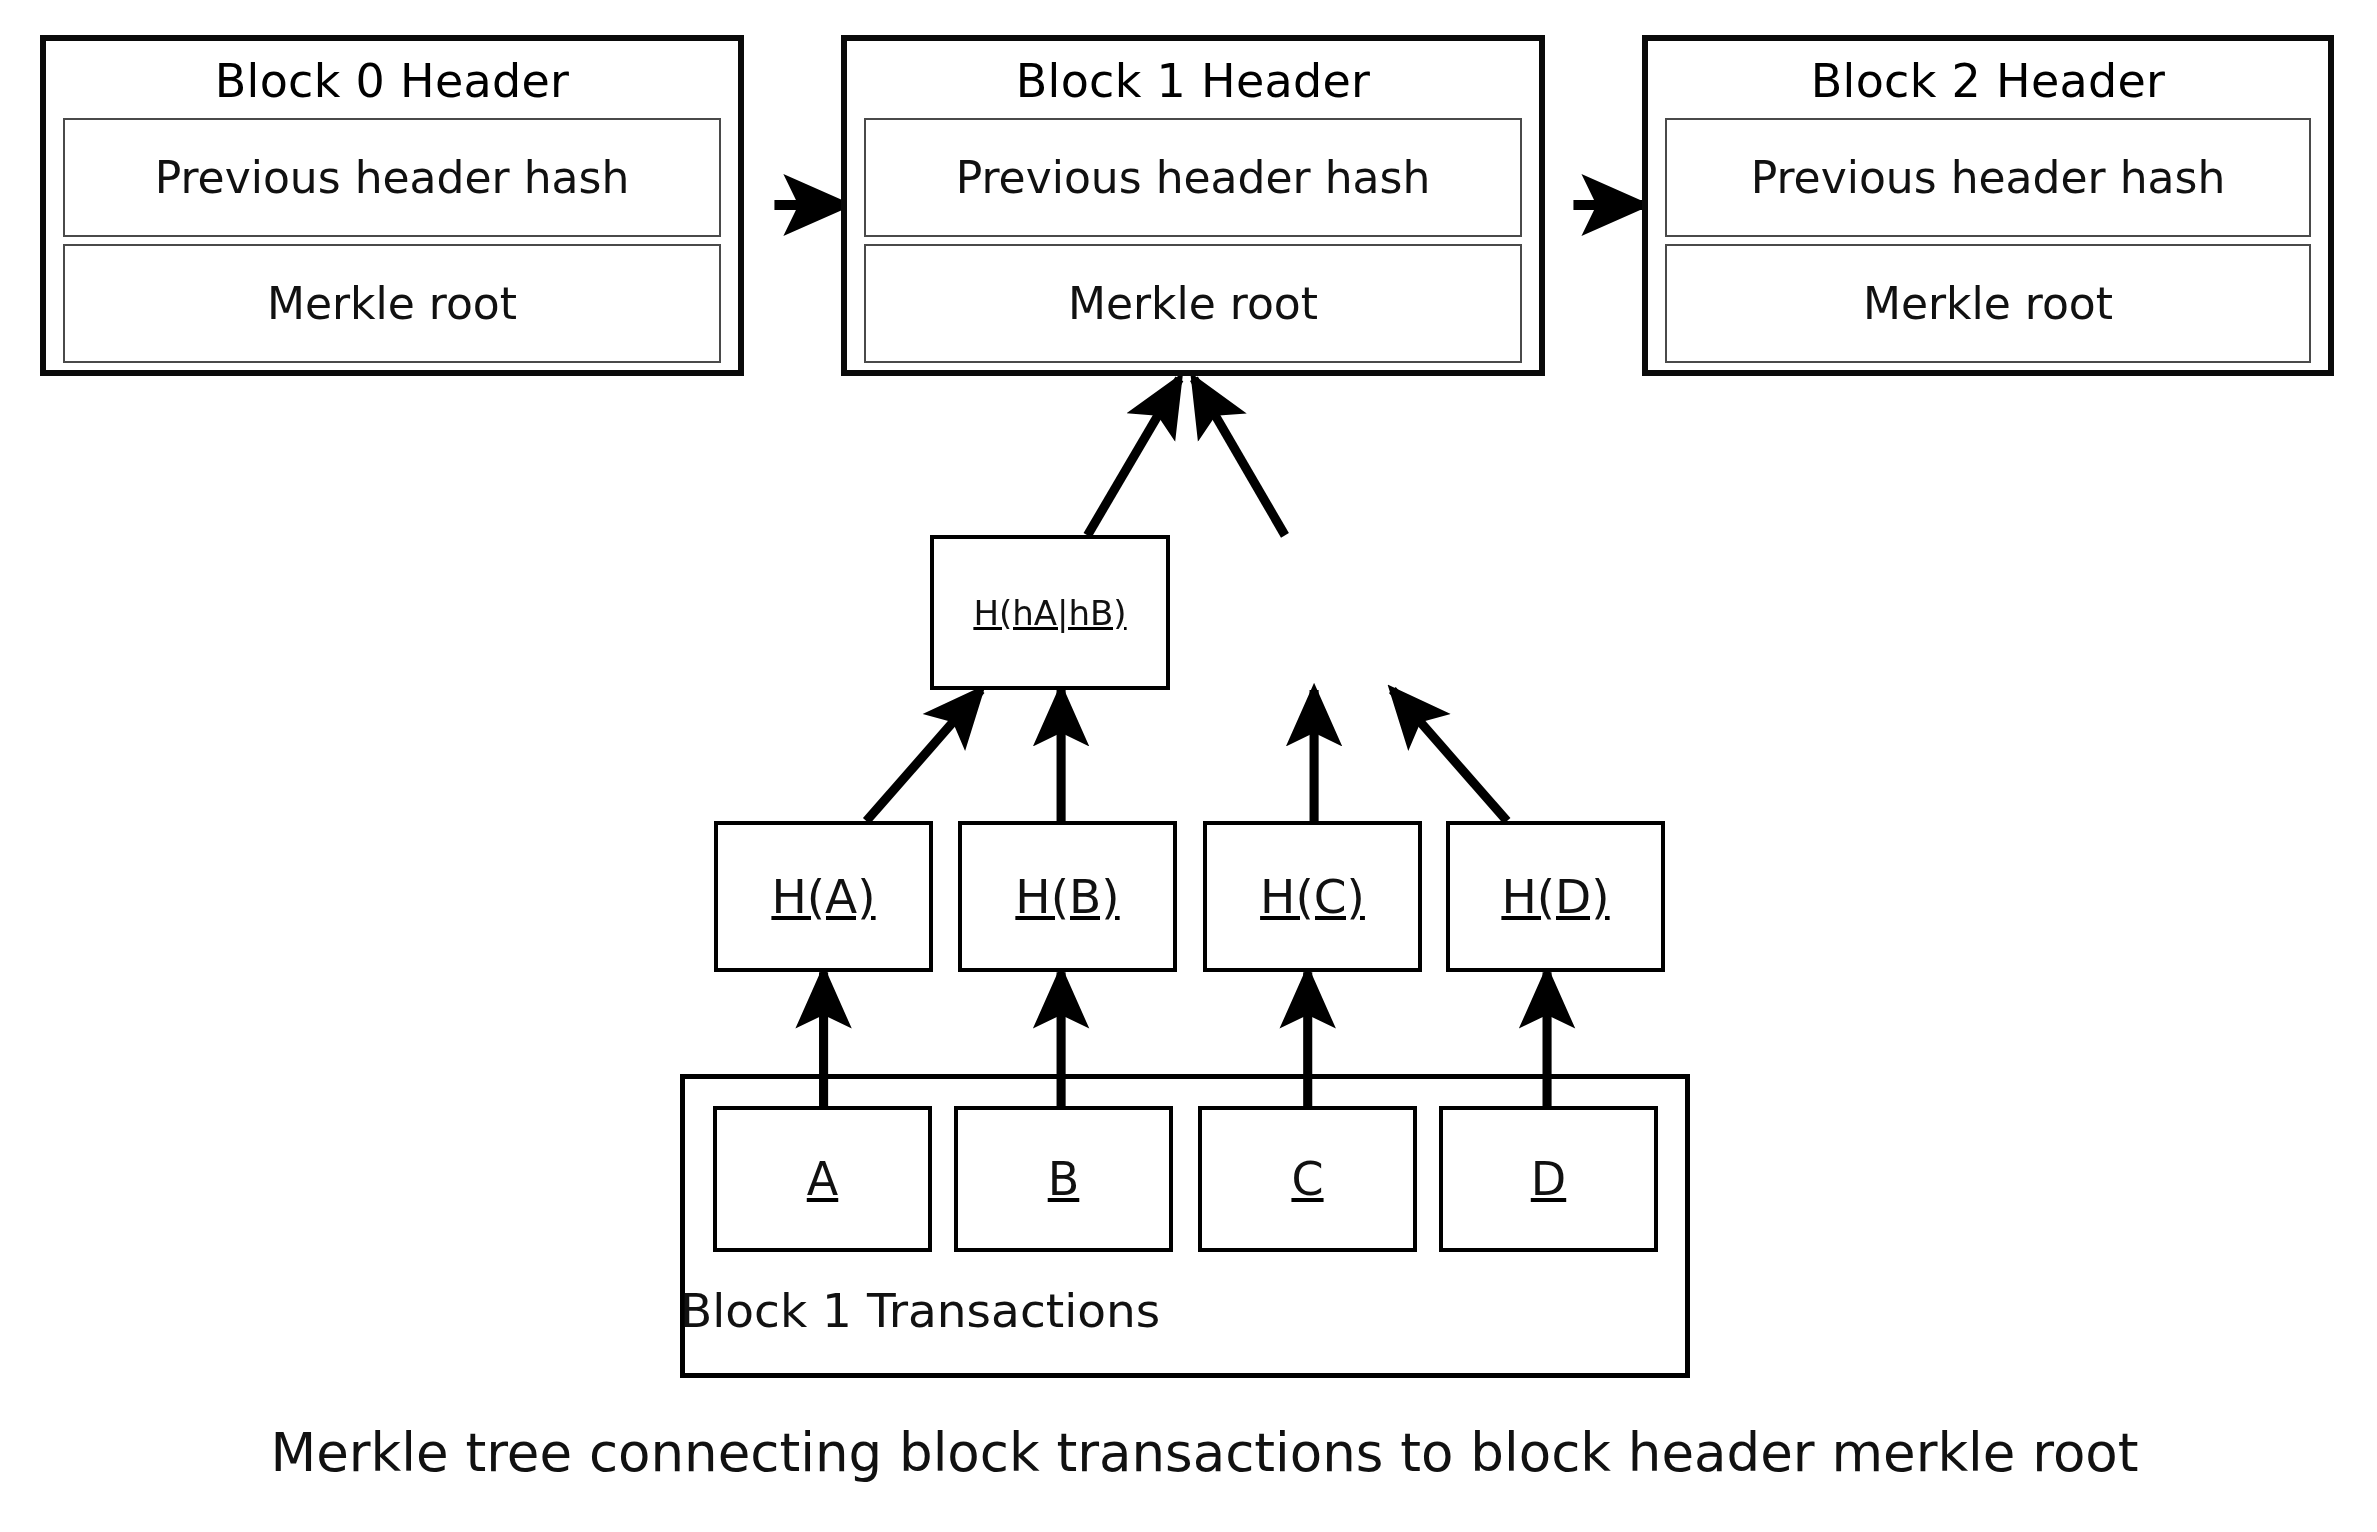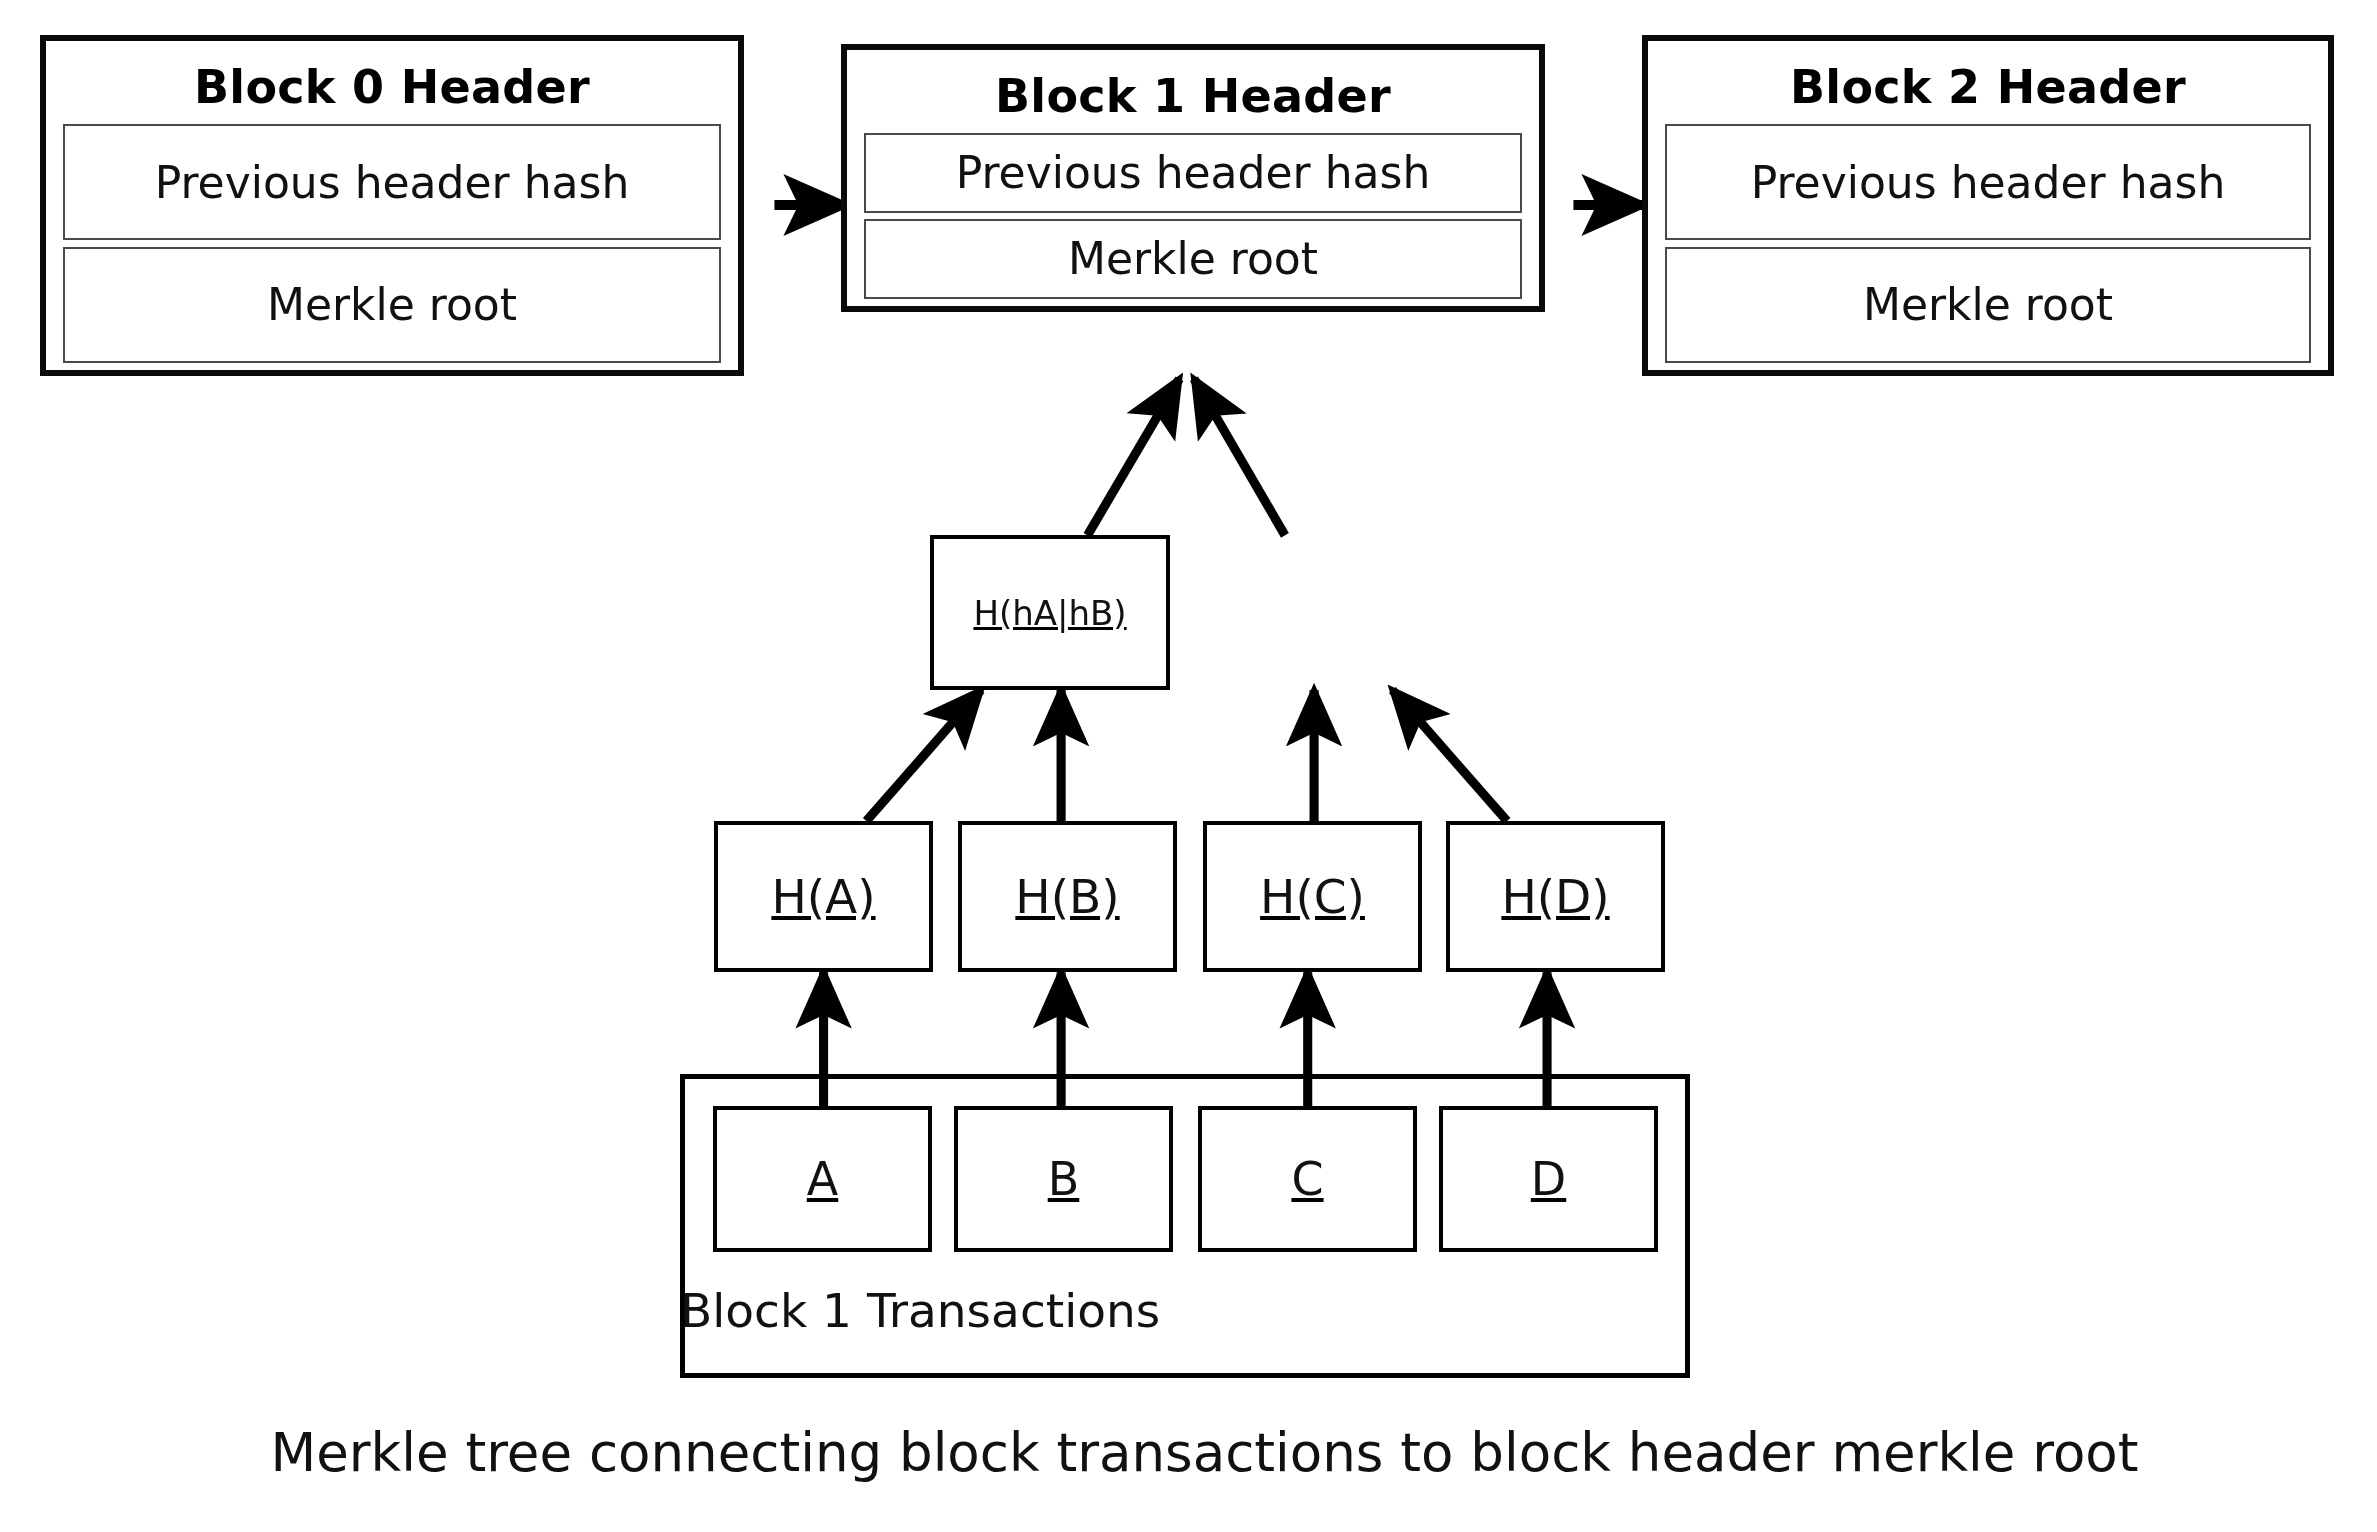--- a/index.html
+++ b/index.html
@@ -44,24 +44,24 @@
     flex-direction: column;
     align-items: stretch;
   }
   .block-title {
     flex: 0 0 auto;
     height: 75px;
     display: flex;
     align-items: center;
     justify-content: center;
     font-size: 46px;
-    font-weight: bold;
+    font-weight: normal;
     color: #000;
     letter-spacing: 0.3px;
-    padding-top: 8px;
+    padding-top: 2px;
   }
   .field-wrap {
     flex: 1 1 auto;
     display: flex;
     flex-direction: column;
     padding: 0 17.3px 7.3px 17.3px;
     gap: 6.4px;
   }
   .field {
     box-sizing: border-box;
@@ -138,21 +138,21 @@
   </svg>
 
   <div class="block-header" style="left:40px; top:35px; width:704px; height:341px;">
     <div class="block-title">Block 0 Header</div>
     <div class="field-wrap">
       <div class="field">Previous header hash</div>
       <div class="field">Merkle root</div>
     </div>
   </div>
 
-  <div class="block-header" style="left:841px; top:44px; width:704px; height:268px;">
+  <div class="block-header" style="left:841px; top:35px; width:704px; height:341px;">
     <div class="block-title">Block 1 Header</div>
     <div class="field-wrap">
       <div class="field">Previous header hash</div>
       <div class="field">Merkle root</div>
     </div>
   </div>
 
   <div class="block-header" style="left:1642px; top:35px; width:692px; height:341px;">
     <div class="block-title">Block 2 Header</div>
     <div class="field-wrap">

